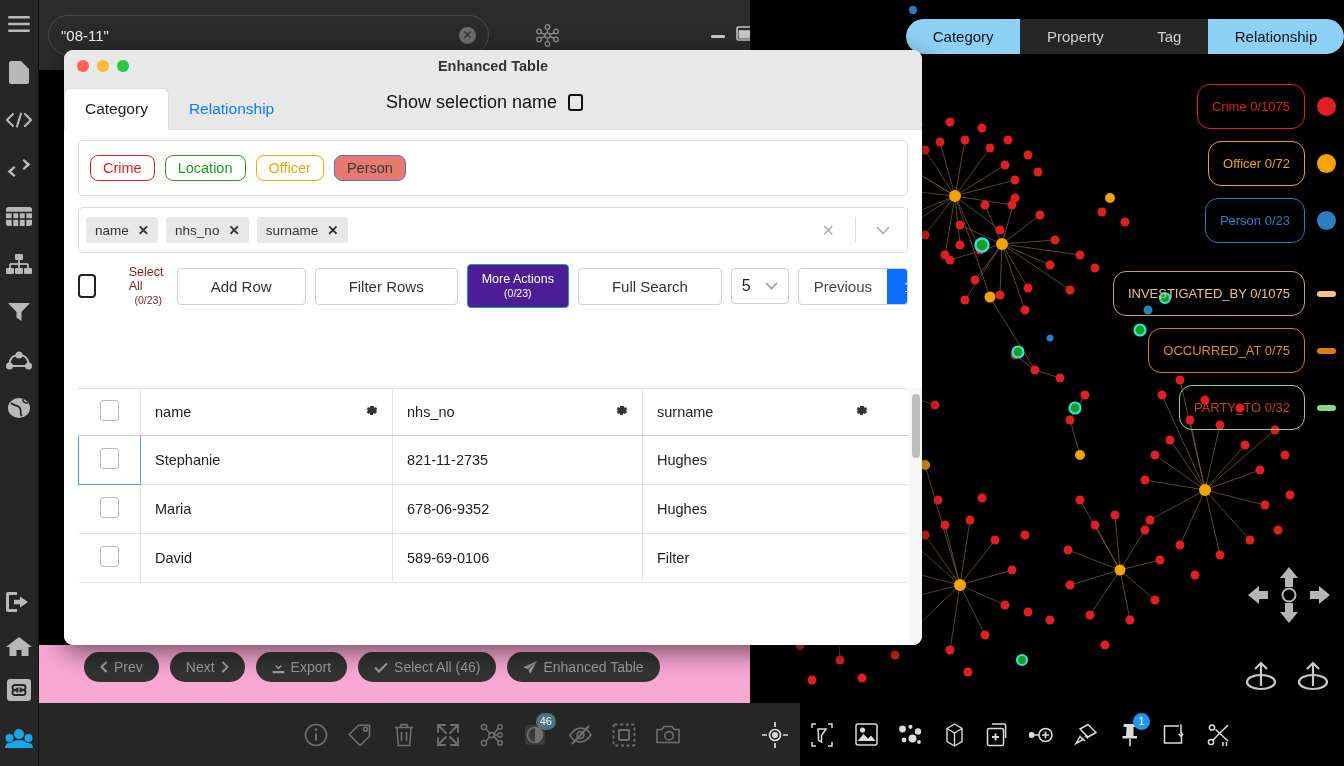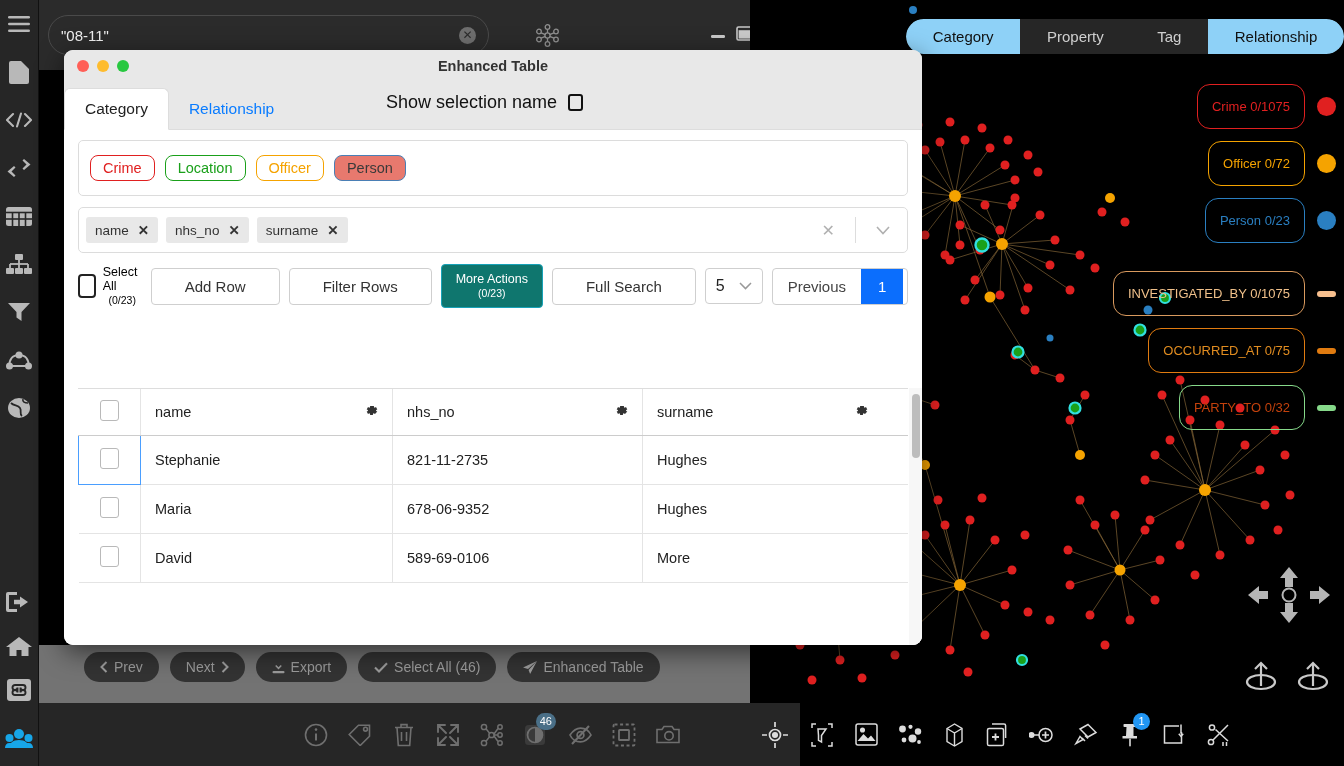--- a/index.html
+++ b/index.html
@@ -69,21 +69,21 @@
   }
   .lg-swatch { width: 19px; height: 19px; border-radius: 50%; margin-left: 12px; flex: 0 0 auto; }
   .lg-swatch.bar { height: 6px; border-radius: 3px; }
 
   
   #navpad { position: absolute; left: 1244px; top: 565px; width: 90px; height: 60px; color: #b5b5b5; }
   #rotpad { position: absolute; left: 1240px; top: 658px; width: 100px; height: 42px; color: #c9c9c9; }
 
   
   #botleft {
-    position: absolute; left: 39px; top: 645px; width: 711px; height: 121px; background: #737373;
+    position: absolute; left: 39px; top: 645px; width: 711px; height: 121px; background: #f9a8d4;
   }
   #chipbar { position: absolute; left: 45px; top: 7px; display: flex; gap: 11px; }
   .chip {
     background: #333; color: #9b9b9b; border-radius: 15px; height: 30px;
     display: flex; align-items: center; gap: 6px; padding: 0 16px; font-size: 14px;
   }
   #iconbar1 {
     position: absolute; left: 0; top: 58px; width: 711px; height: 63px;
     background: #262626; display: flex; align-items: center; gap: 0;
     padding-left: 255px;
@@ -144,24 +144,24 @@
   .colchip b { font-weight: bold; }
   #colpanel-sp { flex: 1 1 auto; }
   #col-x { color: #b0b0b0; font-size: 16px; padding: 0 12px; }
   #col-div { width: 1px; height: 26px; background: #ddd; }
   #col-cv { color: #b0b0b0; padding: 0 10px 0 12px; }
 
   
   #ttoolbar { margin: 11px 14px 0 14px; display: flex; align-items: center; gap: 9px; }
   #selall { display: flex; align-items: center; gap: 7px; }
   #selall-box { width: 22px; height: 24px; border: 2.2px solid #222; border-radius: 4px; }
-  #selall-t { font-size: 12.5px; line-height: 14px; color: #000000; }
+  #selall-t { font-size: 12.5px; line-height: 14px; color: #7f1d1d; margin-left: 26px; }
   #selall-t small { font-size: 10.5px; display: block; text-align: center; }
   .tbtn { border: 1px solid #cfcfcf; border-radius: 4px; background: #fff; font-size: 15px; color: #333; padding: 9px 33px; white-space: nowrap; }
-  .tbtn.teal { background: #0f766e; border-color: #17a2b8; color: #fff; font-size: 12.5px; text-align: center; line-height: 14px; padding: 7px 14px; }
+  .tbtn.teal { background: #4c1d95; border-color: #17a2b8; color: #fff; font-size: 12.5px; text-align: center; line-height: 14px; padding: 7px 14px; }
   .tbtn.teal small { display: block; font-size: 10.5px; }
   #pgsize { border: 1px solid #cfcfcf; border-radius: 4px; background: #fff; display: flex; align-items: center; gap: 14px; padding: 8px 10px; font-size: 16px; color: #222; }
   #pgsize .cv { color: #999; font-size: 12px; }
   #pager { display: flex; border: 1px solid #cfcfcf; border-radius: 4px; overflow: hidden; background: #fff; }
   .pg { padding: 9px 15px; font-size: 15px; color: #444; }
   .pg.num { background: #0b6efd; color: #fff; padding: 9px 17px; }
 
   
   #tablewrap { position: absolute; left: 14px; right: 14px; top: 306px; bottom: 0; overflow: hidden; border-top: 1px solid #ddd; }
   table { border-collapse: collapse; width: 100%; table-layout: fixed; }
@@ -970,21 +970,21 @@
               <tr>
                 <td class="cb"><span class="cbx"></span></td>
                 <td class="c1">Maria</td>
                 <td class="c2">678-06-9352</td>
                 <td>Hughes</td>
               </tr>
               <tr>
                 <td class="cb"><span class="cbx"></span></td>
                 <td class="c1">David</td>
                 <td class="c2">589-69-0106</td>
-                <td>More</td>
+                <td>Filter</td>
               </tr>
             </tbody>
         </table>
       </div>
       <div id="scroll-track">
         <div id="scroll-thumb"></div>
       </div>
     </div>
   </div>
 </div>

